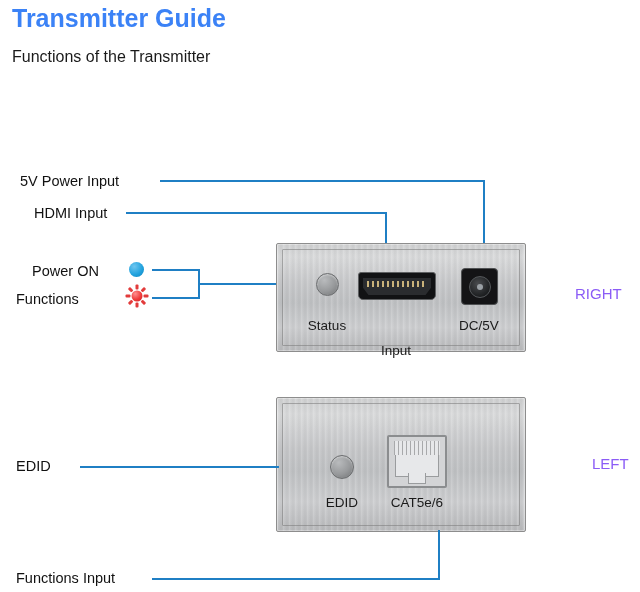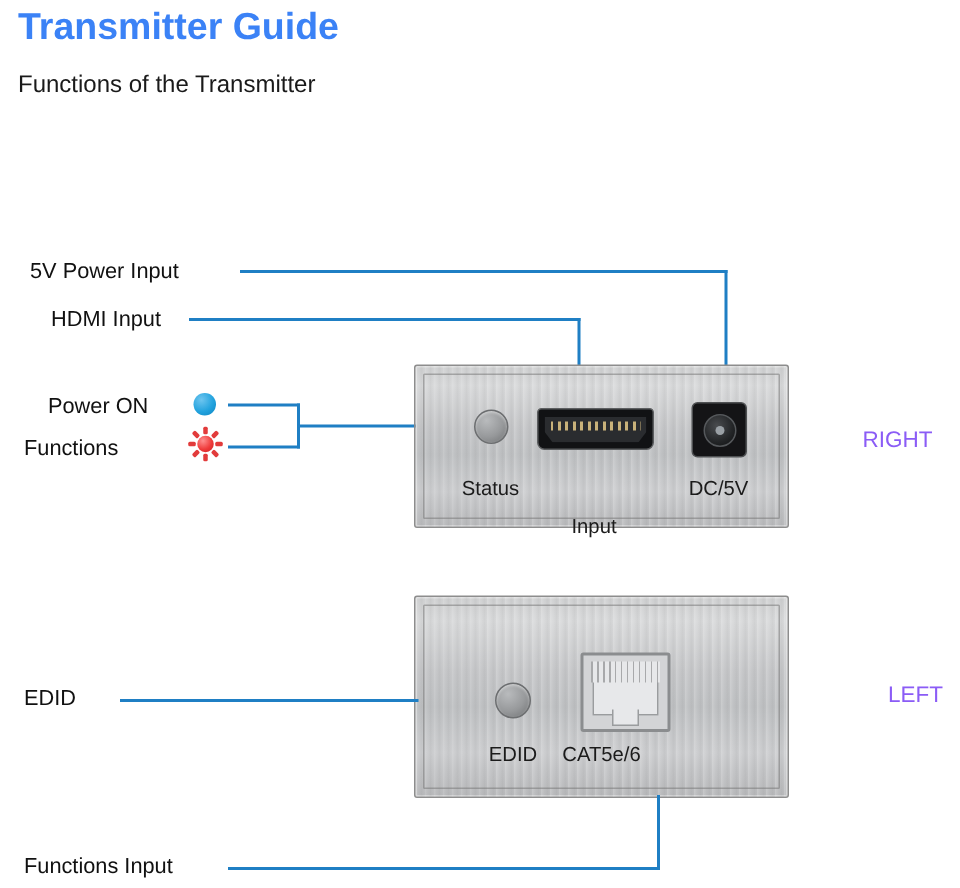--- a/index.html
+++ b/index.html
@@ -301,21 +301,21 @@
 
   <div class="grey-button" style="left:53px; top:57px; width:22px; height:22px;"></div>
 
   <div class="rj45" style="left:110px; top:37px; width:56px; height:49px;">
     <div class="rj45-cavity"></div>
     <div class="rj45-pins"></div>
     <div class="rj45-notch"></div>
   </div>
 
   <div class="port-cap" style="left:35px; top:97px; width:60px;">EDID</div>
-  <div class="port-cap" style="left:84px; top:97px; width:80px;">CAT5e/6</div>
+  <div class="port-cap" style="left:100px; top:97px; width:80px;">CAT5e/6</div>
 </div>
 
 <div class="lbl-right" style="left:592px; top:455px;">LEFT</div>
 
 <div class="lbl" style="left:16px; top:458px;">EDID</div>
 <div class="line line-h" style="left:80px; top:466px; width:199px;"></div>
 
 <div class="lbl" style="left:16px; top:570px;">Functions Input</div>
 <div class="line line-h" style="left:152px; top:578px; width:288px;"></div>
 <div class="line line-v" style="left:438px; top:530px; height:50px;"></div>

